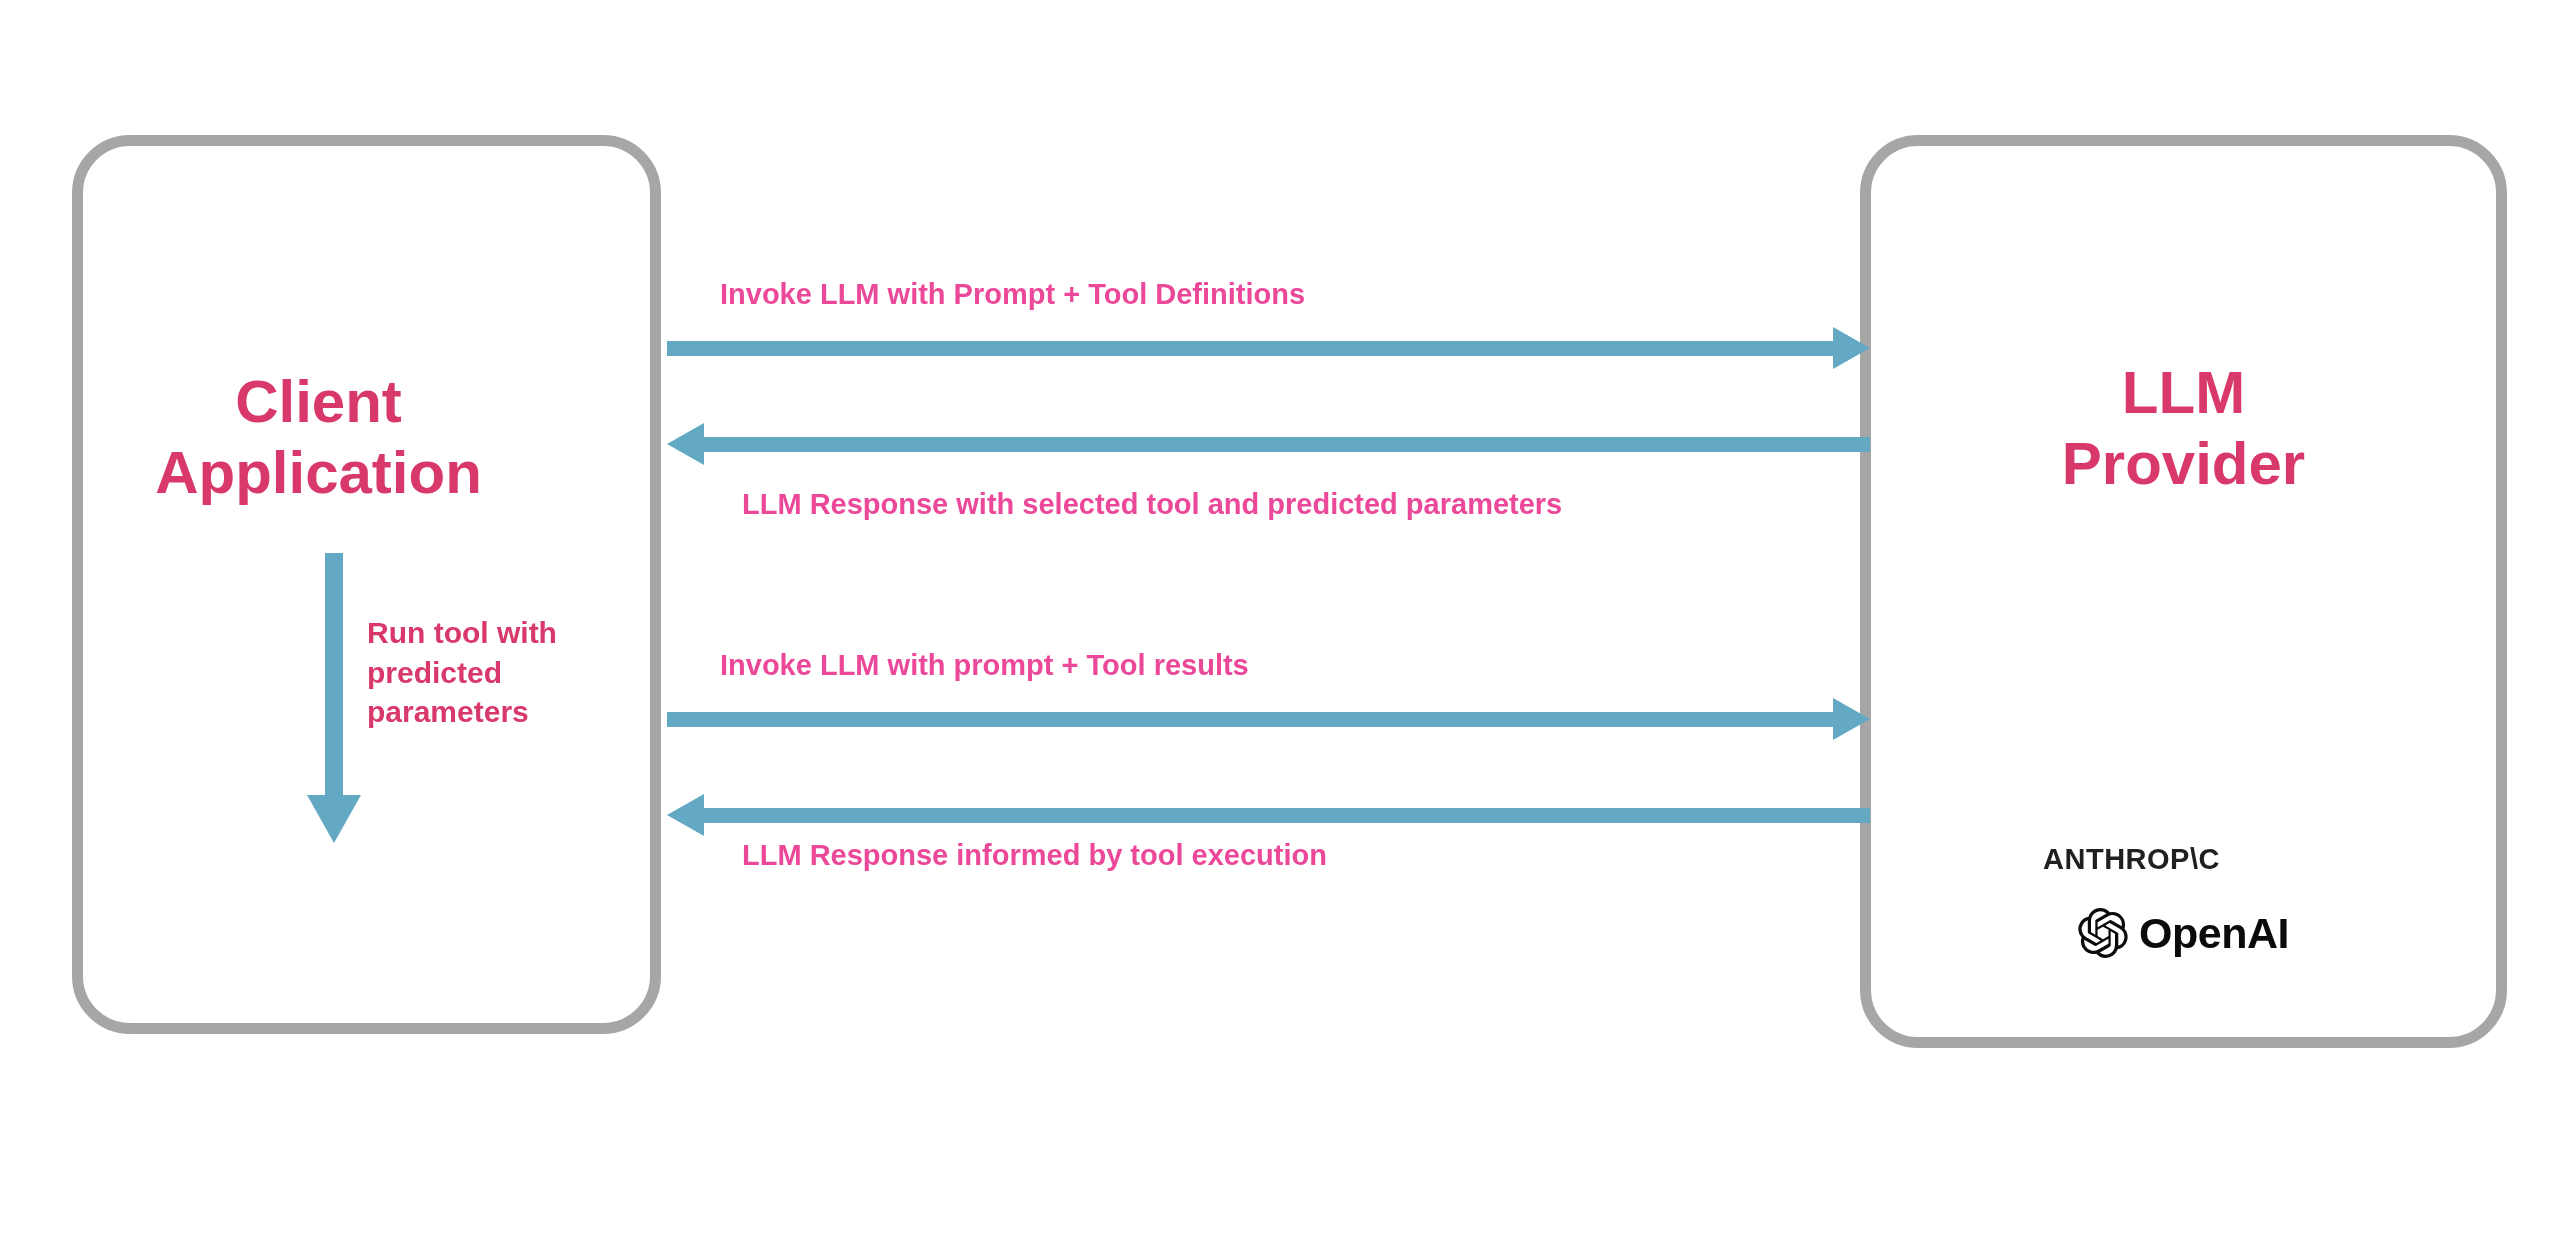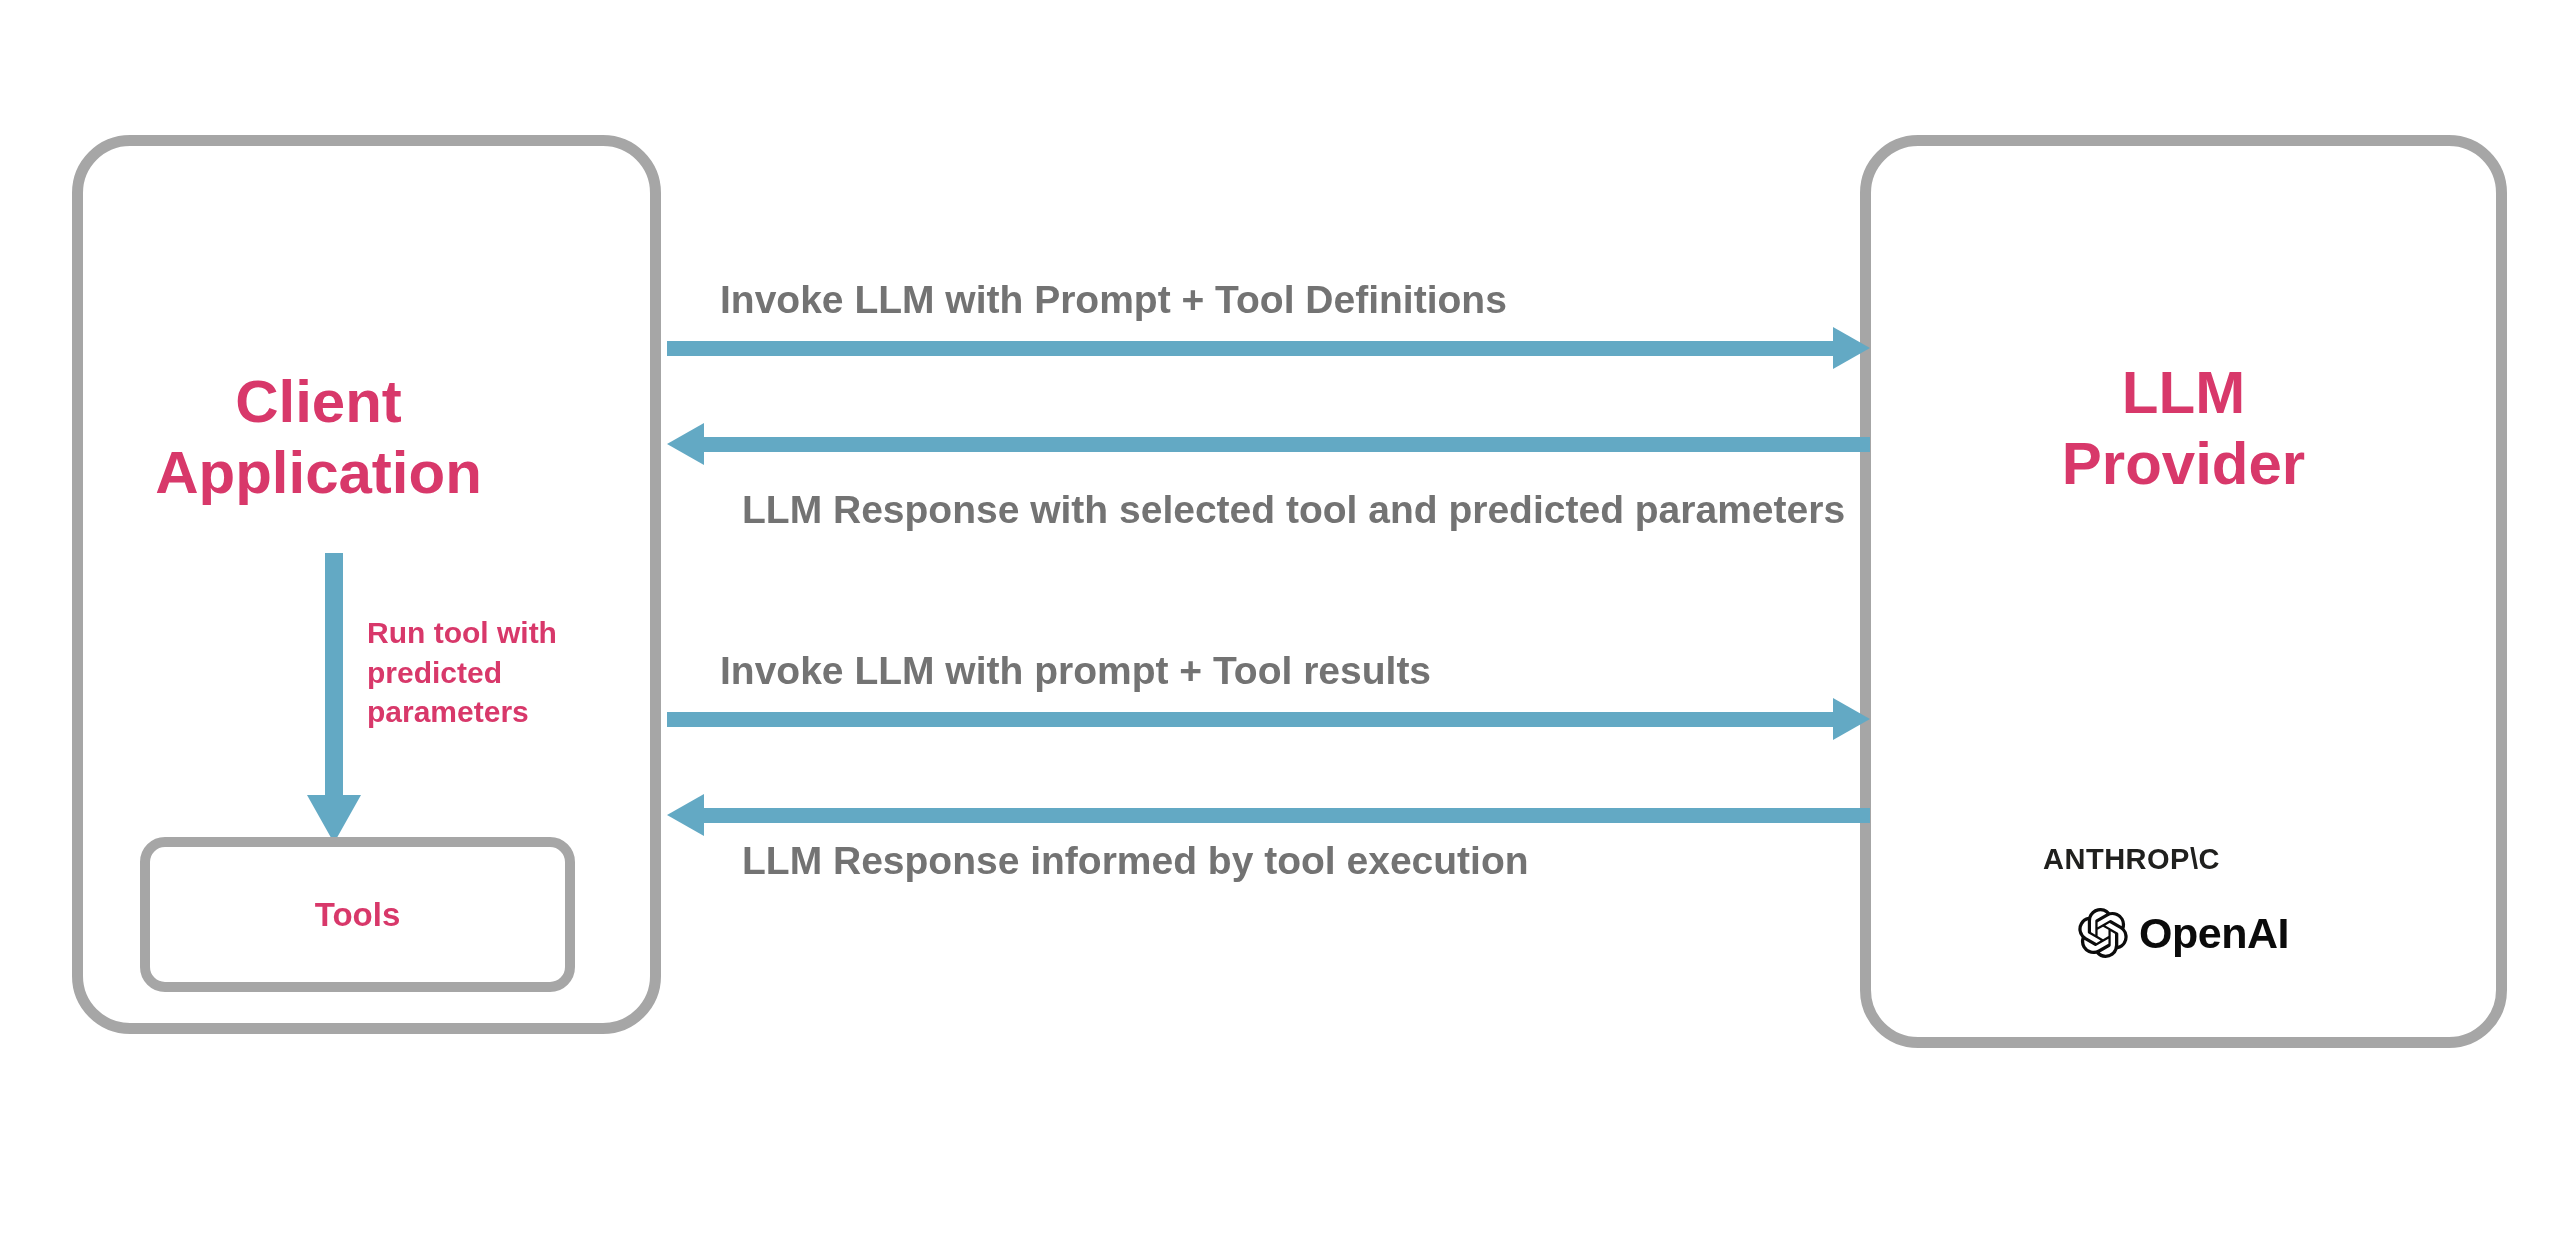--- a/index.html
+++ b/index.html
@@ -143,23 +143,23 @@
     width: 0;
     height: 0;
     border-left: 27px solid transparent;
     border-right: 27px solid transparent;
     border-top: 48px solid #63a9c4;
   }
 
   
   .flow-label {
     position: absolute;
-    color: #737373;
-    font-weight: 700;
-    font-size: 39px;
+    color: #ec4899;
+    font-weight: 700;
+    font-size: 29px;
     white-space: nowrap;
     z-index: 3;
   }
   #label-invoke-1   { left: 720px; top: 278px; }
   #label-response-1 { left: 742px; top: 468px; margin-top: 20px; }
   #label-invoke-2   { left: 720px; top: 649px; }
   #label-response-2 { left: 742px; top: 839px; }
 
   #label-run-tool {
     position: absolute;
@@ -220,23 +220,20 @@
 Application</div>
 
   <div id="arrow-run-tool">
     <div class="v-shaft"></div>
     <div class="v-head"></div>
   </div>
   <div id="label-run-tool">Run tool with
 predicted
 parameters</div>
 
-  <div id="tools-box">
-    <span id="tools-label">Tools</span>
-  </div>
 
   <div id="provider-box" class="node-box"></div>
   <div id="provider-title" class="node-title">LLM
 Provider</div>
 
   <div id="anthropic-logo">ANTHROP\C</div>
 
   <div id="openai-logo">
     <svg class="oa-mark" viewBox="0 0 24 24" aria-hidden="true">
       <path fill="#0b0b0b" d="M22.282 9.821a5.985 5.985 0 0 0-.516-4.91 6.046 6.046 0 0 0-6.51-2.9A6.065 6.065 0 0 0 4.981 4.18a5.985 5.985 0 0 0-3.998 2.9 6.046 6.046 0 0 0 .743 7.097 5.98 5.98 0 0 0 .51 4.911 6.051 6.051 0 0 0 6.515 2.9A5.985 5.985 0 0 0 13.26 24a6.056 6.056 0 0 0 5.772-4.206 5.99 5.99 0 0 0 3.997-2.9 6.056 6.056 0 0 0-.747-7.073zM13.26 22.43a4.476 4.476 0 0 1-2.876-1.04l.141-.081 4.779-2.758a.795.795 0 0 0 .392-.681v-6.737l2.02 1.168a.071.071 0 0 1 .038.052v5.583a4.504 4.504 0 0 1-4.494 4.494zM3.6 18.304a4.47 4.47 0 0 1-.535-3.014l.142.085 4.783 2.759a.771.771 0 0 0 .78 0l5.843-3.369v2.332a.08.08 0 0 1-.033.062L9.74 19.95a4.5 4.5 0 0 1-6.14-1.646zM2.34 7.896a4.485 4.485 0 0 1 2.366-1.973V11.6a.766.766 0 0 0 .388.676l5.815 3.355-2.02 1.168a.076.076 0 0 1-.071 0l-4.83-2.786A4.504 4.504 0 0 1 2.34 7.872zm16.597 3.855l-5.833-3.387L15.119 7.2a.076.076 0 0 1 .071 0l4.83 2.791a4.494 4.494 0 0 1-.676 8.105v-5.678a.79.79 0 0 0-.407-.667zm2.01-3.023l-.141-.085-4.774-2.782a.776.776 0 0 0-.785 0L9.409 9.23V6.897a.066.066 0 0 1 .028-.061l4.83-2.787a4.5 4.5 0 0 1 6.68 4.66zM8.308 12.863l-2.02-1.164a.08.08 0 0 1-.038-.057V6.075a4.5 4.5 0 0 1 7.375-3.453l-.142.08L8.704 5.46a.795.795 0 0 0-.393.681zm1.097-2.365l2.602-1.5 2.607 1.5v2.999l-2.597 1.5-2.607-1.5z"></path>

